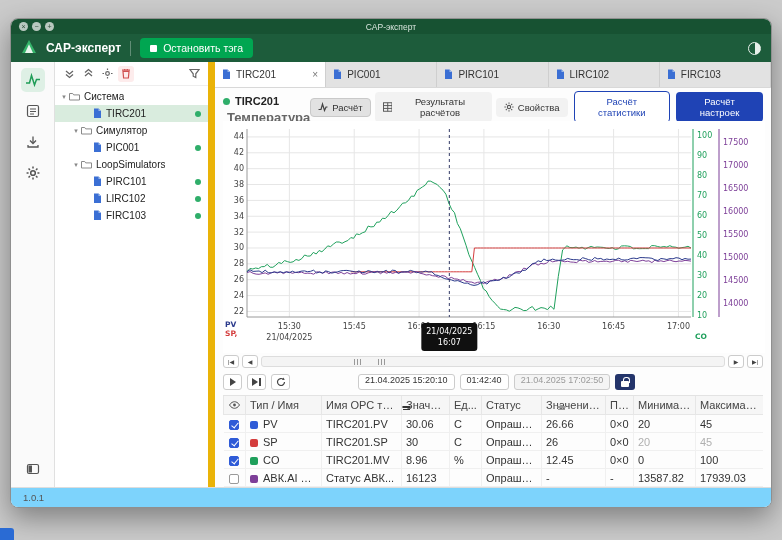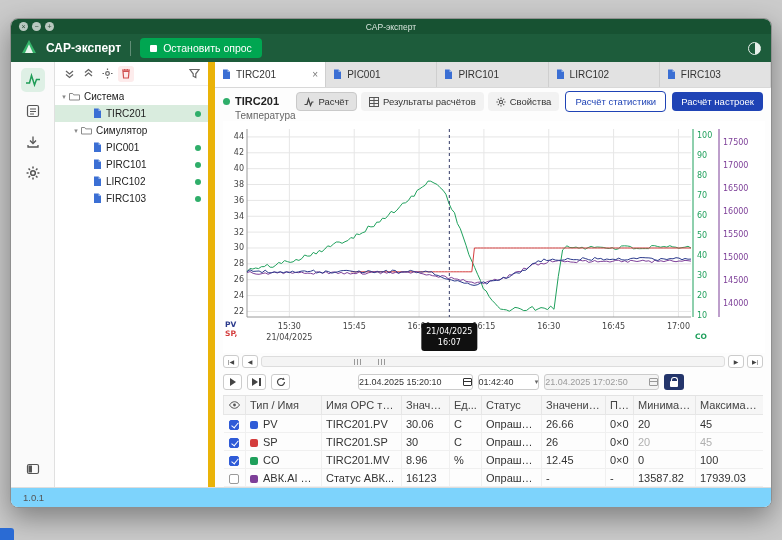--- a/index.html
+++ b/index.html
@@ -58,21 +58,21 @@
   .tab{flex:1;max-width:113px;display:flex;align-items:center;gap:5px;padding:0 7px;font-size:10px;color:#333;
        background:#e2e2e2;border-right:1px solid #cfcfcf;}
   .tab.active{background:#fff;}
   .tab .tab-label{white-space:nowrap;overflow:hidden;text-overflow:ellipsis;}
   .tab .close{margin-left:auto;color:#777;font-size:10px;}
 
   .content-inner{flex:1;padding:3px 8px 0;display:flex;flex-direction:column;min-height:0;}
   .chead{display:flex;align-items:flex-start;height:30px;flex:0 0 auto;}
   .dot{width:7px;height:7px;border-radius:50%;background:#2fae6a;display:inline-block;margin-right:5px;}
   .ptitle{font-size:11px;font-weight:bold;color:#222;}
-  .psub{font-size:10px;color:#666;margin-left:12px;margin-top:1px;}
+  .psub{font-size:13px;color:#666;margin-left:4px;margin-top:1px;font-weight:bold;}
   .viewbtns{margin-left:auto;display:flex;gap:4px;align-items:center;}
   .vbtn{font-size:9.5px;color:#333;padding:3px 7px;border-radius:4px;background:#f2f2f2;
         display:flex;gap:4px;align-items:center;border:1px solid transparent;}
   .vbtn.active{background:#e2e2e2;border:1px solid #c9c9c9;}
   .abtn{font-size:9.5px;padding:4px 9px;border-radius:4px;margin-left:2px;}
   .abtn.solid{background:#1f43b5;color:#fff;}
   .abtn.outline{background:#fff;color:#1f43b5;border:1px solid #1f43b5;}
 
   .chart-wrap{flex:0 0 auto;}
   svg.chart{display:block;font-family:"DejaVu Sans", sans-serif;}
@@ -84,21 +84,21 @@
   .grip{position:absolute;top:2px;width:7px;height:6px;
         background:repeating-linear-gradient(90deg,#999 0 1px,transparent 1px 3px);}
 
   .playrow{height:20px;display:flex;align-items:center;gap:5px;margin-top:3px;flex:0 0 auto;}
   .pbtn{width:19px;height:16px;border:1px solid #ccc;background:#fff;border-radius:3px;
         display:flex;align-items:center;justify-content:center;gap:1px;}
   .tri{width:0;height:0;border-left:6px solid #444;border-top:4px solid transparent;border-bottom:4px solid transparent;}
   .pbar{width:2px;height:8px;background:#444;}
   .gap58{width:58px;}
   .dtfield{height:16px;border:1px solid #ccc;border-radius:3px;background:#fff;display:flex;align-items:center;
-           gap:21px;padding:0 0;font-size:9px;color:#333;}
+           gap:21px;padding:0 6px;font-size:9px;color:#333;flex-direction:column;}
   .dtfield.disabled{color:#9a9a9a;background:#f4f4f4;}
   .cal{width:9px;height:8px;border:1px solid currentColor;border-radius:1px;position:relative;display:inline-block;}
   .cal::before{content:"";position:absolute;left:0;right:0;top:1.5px;height:1px;background:currentColor;}
   .chevdown{font-size:7px;color:#666;}
   .lockbtn{width:20px;height:16px;background:#24356b;border-radius:3px;display:flex;align-items:center;justify-content:center;}
   .lock{position:relative;width:8px;height:6px;background:#fff;border-radius:1px;margin-top:4px;display:inline-block;}
   .lock::before{content:"";position:absolute;left:1.5px;top:-4px;width:5px;height:5px;border:1.2px solid #fff;
                 border-bottom:none;border-radius:3px 3px 0 0;}
 
   .tablewrap{margin-top:3px;flex:1;overflow:hidden;border-top:1px solid #e3e3e3;}
@@ -139,21 +139,21 @@
     <span>
       <svg width="16" height="15" viewBox="0 0 16 15">
           <path d="M8 1 L15 14 H1 Z" fill="#35b36a"></path>
           <path d="M8 5.2 L12 14 H4 Z" fill="#e9f6ee"></path>
         </svg>
     </span>
     <span class="appname">САР-эксперт</span>
     <span class="vdiv"></span>
     <button class="stopbtn">
       <span class="stopicon"></span>
-      <span>Остановить опрос</span>
+      <span>Остановить тэга</span>
     </button>
     <button class="themebtn"></button>
   </div>
 
   <div class="main">
 
     <div class="rail">
       <button class="railbtn active">
         <svg width="16" height="16" viewBox="0 0 16 16">
             <polyline points="1,11 4.5,11 6.5,3.5 9.5,13 11.5,7.5 15,7.5" fill="none" stroke="currentColor" stroke-width="1.5"></polyline>
@@ -260,20 +260,27 @@
             </svg>
             <span class="tlabel">Симулятор</span>
           </div>
           <div class="trow" style="padding-left: 38px;">
             <svg width="9" height="11" viewBox="0 0 9 11">
               <path d="M1 0.5h4.5L8 3v7H1z" fill="#3b6fd4"></path>
               <path d="M5.5 0.5 8 3H5.5z" fill="#9db9e8"></path>
             </svg>
             <span class="tlabel">PIC001</span>
             <span class="online"></span>
+          </div>
+          <div class="trow" style="padding-left: 16px;">
+            <span class="chev">▾</span>
+            <svg width="11" height="9" viewBox="0 0 11 9">
+              <path d="M0.5 1.5h3.2l1 1.4h5.8v5.1H0.5z" fill="none" stroke="#8a8a8a"></path>
+            </svg>
+            <span class="tlabel">LoopSimulators</span>
           </div>
           <div class="trow" style="padding-left: 38px;">
             <svg width="9" height="11" viewBox="0 0 9 11">
               <path d="M1 0.5h4.5L8 3v7H1z" fill="#3b6fd4"></path>
               <path d="M5.5 0.5 8 3H5.5z" fill="#9db9e8"></path>
             </svg>
             <span class="tlabel">PIRC101</span>
             <span class="online"></span>
           </div>
           <div class="trow" style="padding-left: 38px;">

